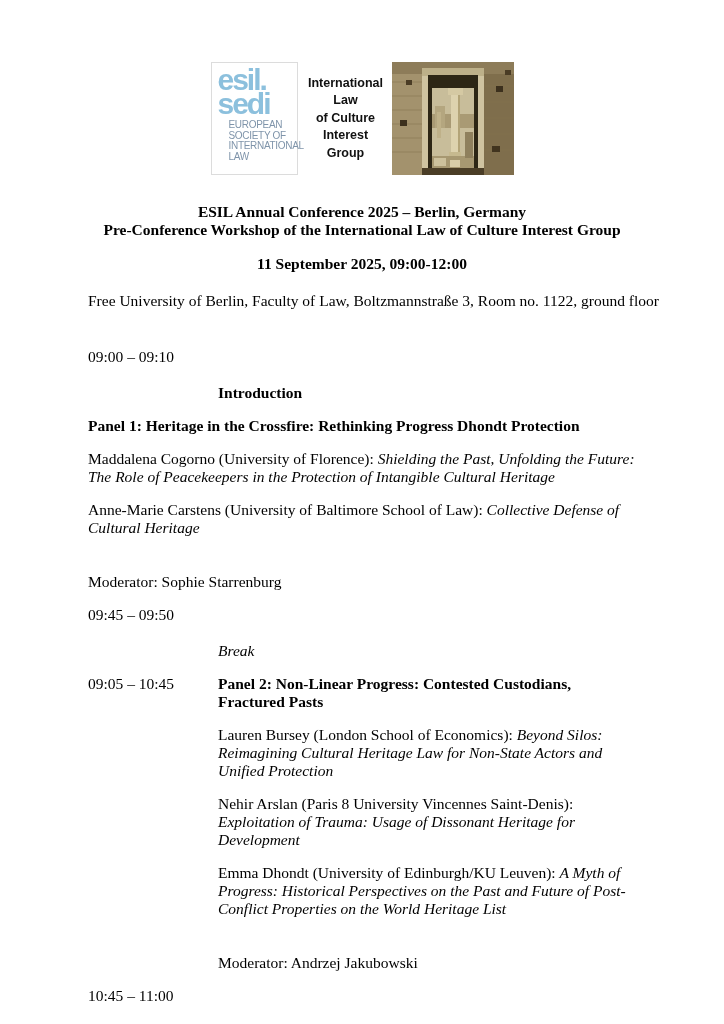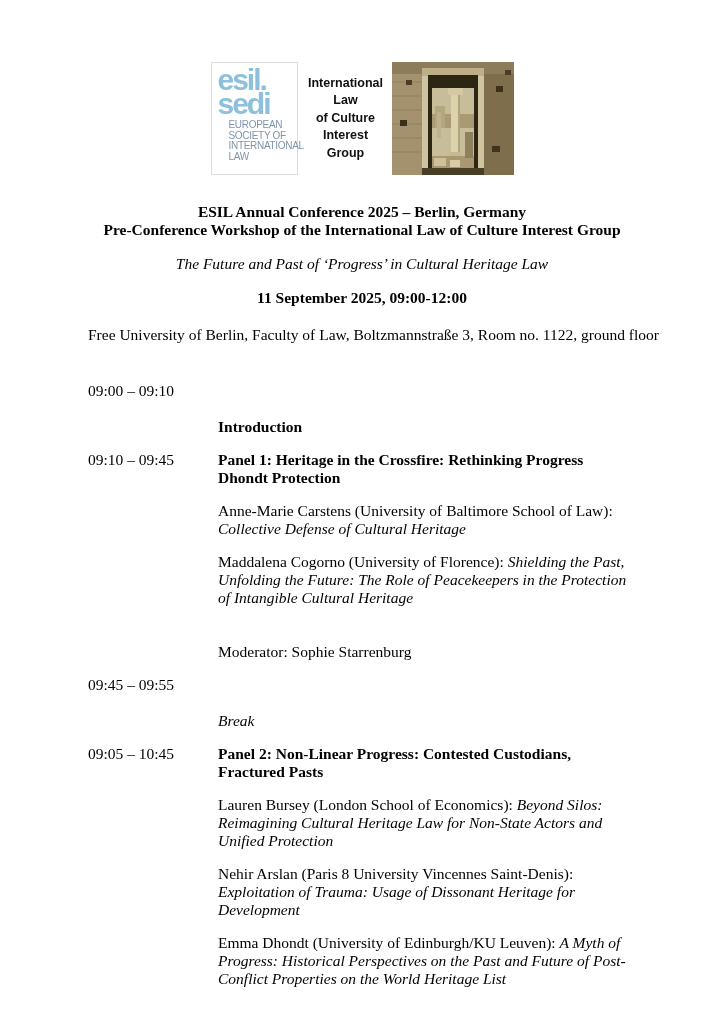--- a/index.html
+++ b/index.html
@@ -121,44 +121,42 @@
         <rect x="30" y="106" width="62" height="7" fill="#4a3d26"></rect>
       </svg>
     </div>
   </div>
 
   <div class="title-block">
     <div class="title-main">
       <div>ESIL Annual Conference 2025 – Berlin, Germany</div>
       <div>Pre-Conference Workshop of the International Law of Culture Interest Group</div>
     </div>
-    <div class="subtitle">The Future and Past of ‘Progress’ in Cultural Heritage Law</div>
     <div class="datetime">11 September 2025, 09:00-12:00</div>
   </div>
 
   <div class="venue">Free University of Berlin, Faculty of Law, Boltzmannstraße 3, Room no. 1122, ground floor</div>
 
   <div class="schedule" id="schedule">
       <div class="sched-row">
         <div class="sched-time">09:00 – 09:10</div>
         <div class="sched-content">
           <p><span class="seg-bold">Introduction</span></p>
         </div>
       </div>
       <div class="sched-row">
-        <div class="sched-time">09:10 – 09:45</div>
         <div class="sched-content">
           <p><span class="seg-bold">Panel 1: Heritage in the Crossfire: Rethinking Progress Dhondt Protection</span></p>
+          <p><span class="seg-normal">Maddalena Cogorno (University of Florence): </span><span class="seg-italic">Shielding the Past, Unfolding the Future: The Role of Peacekeepers in the Protection of Intangible Cultural Heritage</span></p>
           <p><span class="seg-normal">Anne-Marie Carstens (University of Baltimore School of Law): </span><span class="seg-italic">Collective Defense of Cultural Heritage</span></p>
-          <p><span class="seg-normal">Maddalena Cogorno (University of Florence): </span><span class="seg-italic">Shielding the Past, Unfolding the Future: The Role of Peacekeepers in the Protection of Intangible Cultural Heritage</span></p>
           <p><span class="seg-normal">Moderator: Sophie Starrenburg</span></p>
         </div>
       </div>
       <div class="sched-row">
-        <div class="sched-time">09:45 – 09:55</div>
+        <div class="sched-time">09:45 – 09:50</div>
         <div class="sched-content">
           <p><span class="seg-italic">Break</span></p>
         </div>
       </div>
       <div class="sched-row">
         <div class="sched-time">09:05 – 10:45</div>
         <div class="sched-content">
           <p><span class="seg-bold">Panel 2: Non-Linear Progress: Contested Custodians, Fractured Pasts</span></p>
           <p><span class="seg-normal">Lauren Bursey (London School of Economics): </span><span class="seg-italic">Beyond Silos: Reimagining Cultural Heritage Law for Non-State Actors and Unified Protection</span></p>
           <p><span class="seg-normal">Nehir Arslan (Paris 8 University Vincennes Saint-Denis): </span><span class="seg-italic">Exploitation of Trauma: Usage of Dissonant Heritage for Development</span></p>

